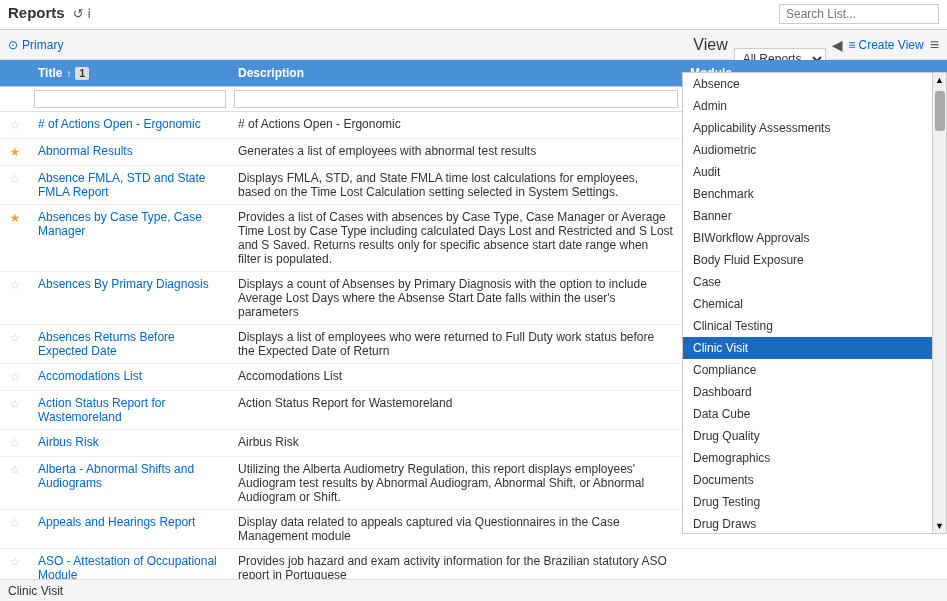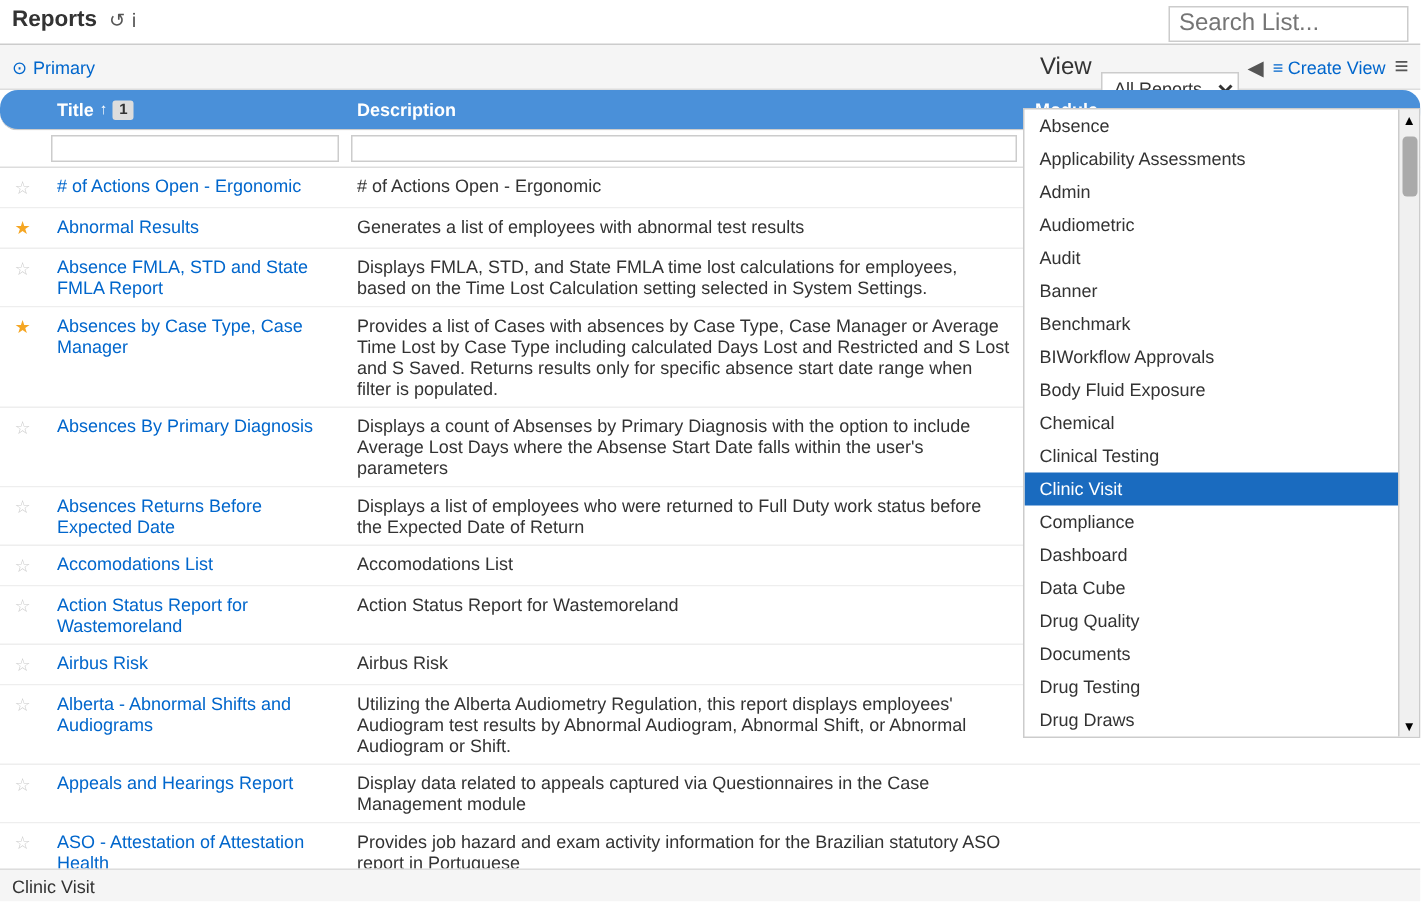--- a/index.html
+++ b/index.html
@@ -31,21 +31,21 @@
       cursor: pointer;
     }
     .search-container {
       margin-left: auto;
       display: flex;
       align-items: center;
     }
     .search-input {
       border: 1px solid #ccc;
       padding: 2px 6px;
-      font-size: 16px;
+      font-size: 12px;
       width: 160px;
       color: #ef4444;
     }
 
     
     .toolbar {
       display: flex;
       align-items: center;
       padding: 4px 8px;
       border-bottom: 1px solid #ddd;
@@ -101,21 +101,20 @@
       height: calc(601px - 60px);
       overflow: hidden;
     }
     .table-header {
       display: flex;
       background: #4a90d9;
       color: #fff;
       font-weight: bold;
       font-size: 12px;
       border-bottom: 1px solid #ccc;
-      border-radius: 12px;
     }
     .th-star { width: 30px; min-width: 30px; padding: 6px 4px; text-align: center; }
     .th-title { width: 200px; min-width: 200px; padding: 6px 8px; display: flex; align-items: center; gap: 4px; }
     .th-desc { flex: 1; padding: 6px 8px; }
     .th-module { width: 265px; min-width: 265px; padding: 6px 8px; }
 
     .table-body {
       display: flex;
       flex: 1;
       overflow: hidden;
@@ -337,45 +336,47 @@
 
         <div class="data-row">
           <div class="cell-star">☆</div>
           <div class="cell-title">Appeals and Hearings Report</div>
           <div class="cell-desc">Display data related to appeals captured via Questionnaires in the Case Management module</div>
           <div class="cell-module"></div>
         </div>
 
         <div class="data-row">
           <div class="cell-star">☆</div>
-          <div class="cell-title">ASO - Attestation of Attestation Health</div>
+          <div class="cell-title">ASO - Attestation of Occupational Module</div>
           <div class="cell-desc">Provides job hazard and exam activity information for the Brazilian statutory ASO report in Portuguese</div>
           <div class="cell-module"></div>
         </div>
 
       </div>
 
       <div class="dropdown-overlay">
         <div class="dropdown-list">
           <div class="dropdown-item">Absence</div>
+          <div class="dropdown-item">Admin</div>
           <div class="dropdown-item">Applicability Assessments</div>
-          <div class="dropdown-item">Admin</div>
           <div class="dropdown-item">Audiometric</div>
           <div class="dropdown-item">Audit</div>
+          <div class="dropdown-item">Benchmark</div>
           <div class="dropdown-item">Banner</div>
-          <div class="dropdown-item">Benchmark</div>
           <div class="dropdown-item">BIWorkflow Approvals</div>
           <div class="dropdown-item">Body Fluid Exposure</div>
+          <div class="dropdown-item">Case</div>
           <div class="dropdown-item">Chemical</div>
           <div class="dropdown-item">Clinical Testing</div>
           <div class="dropdown-item selected">Clinic Visit</div>
           <div class="dropdown-item">Compliance</div>
           <div class="dropdown-item">Dashboard</div>
           <div class="dropdown-item">Data Cube</div>
           <div class="dropdown-item">Drug Quality</div>
+          <div class="dropdown-item">Demographics</div>
           <div class="dropdown-item">Documents</div>
           <div class="dropdown-item">Drug Testing</div>
           <div class="dropdown-item">Drug Draws</div>
 
         </div>
 
         <div style="position:absolute;right:0;top:0;bottom:0;width:14px;background:#f0f0f0;border-left:1px solid #ccc;display:flex;flex-direction:column;align-items:center;">
           <span style="font-size:9px;padding:2px;cursor:pointer;">▲</span>
           <div style="width:10px;height:40px;background:#aaa;border-radius:3px;margin-top:4px;"></div>
           <span style="font-size:9px;padding:2px;cursor:pointer;margin-top:auto;">▼</span>

